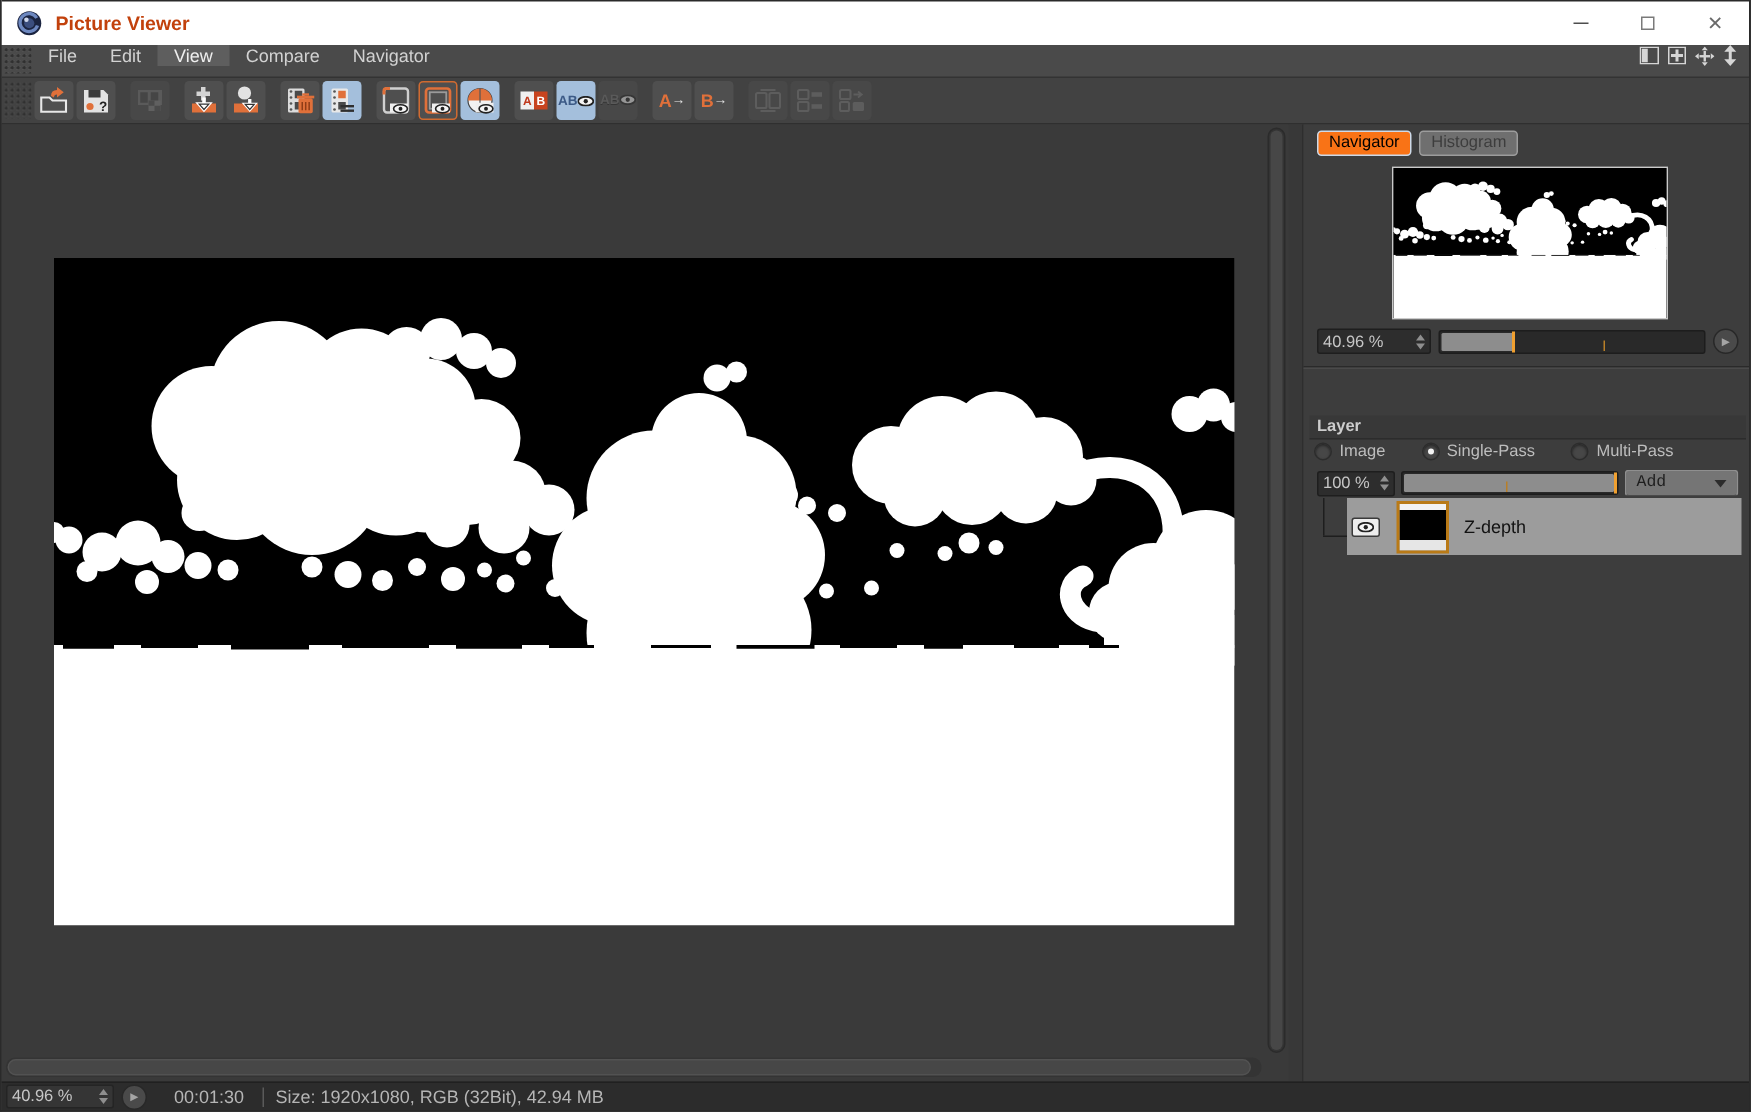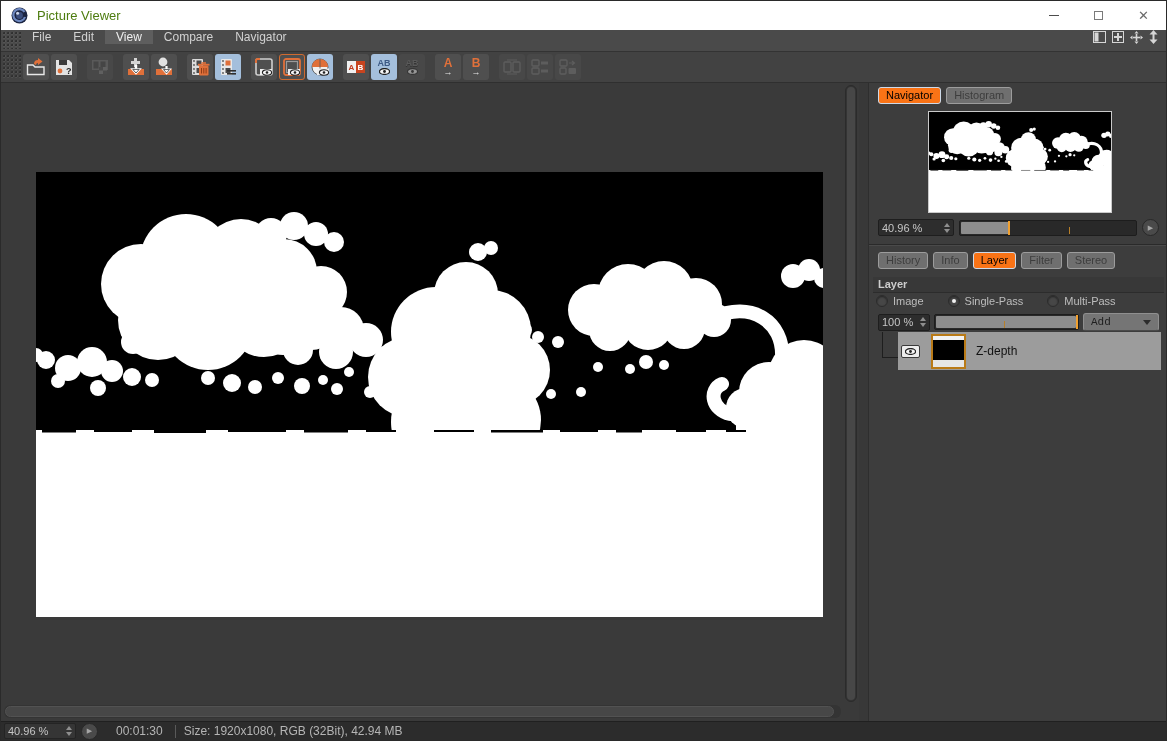--- a/index.html
+++ b/index.html
@@ -6,21 +6,21 @@
   html,body { width:1167px; height:741px; overflow:hidden; }
   body {
     position:relative; font-family:"Liberation Sans", sans-serif;
     background:#3a3a3a; border:1px solid #2a2a2a; border-top:none;
     -webkit-font-smoothing:antialiased;
   }
   
   #titlebar { position:absolute; left:0; top:0; right:0; height:30px; background:#ffffff;
     display:flex; align-items:center; border-top:1px solid #2a2a2a; }
   #titlebar .logo { margin-left:10px; width:17px; height:17px; }
-  #titlebar .title { margin-left:9px; font-size:13px; color:#4d7c0f; }
+  #titlebar .title { margin-left:9px; font-size:13px; color:#c2410c;font-weight:bold; }
   .win-btns { margin-left:auto; display:flex; height:100%; }
   .win-btn { width:45px; height:100%; display:flex; align-items:center; justify-content:center; color:#4d4d4d; }
   .g-min { width:10px; height:1px; background:#4d4d4d; }
   .g-max { width:9px; height:9px; border:1px solid #7a7a7a; }
   .g-close { font-size:13px; color:#6a6a6a; line-height:1; }
   
   #menubar { position:absolute; left:0; top:30px; right:0; height:22px; background:#4a4a4a;
     display:flex; align-items:flex-start; border-bottom:1px solid #333; }
   .grip { width:18px; align-self:stretch; margin:2px 0 2px 2px;
     background-image:radial-gradient(circle at 1.2px 1.2px, #303030 0.9px, rgba(120,120,120,.35) 1.4px, transparent 1.6px);
@@ -33,21 +33,21 @@
   #toolbar { position:absolute; left:0; top:52px; right:0; height:31px; background:#424242;
     display:flex; align-items:center; border-bottom:1px solid #2f2f2f; }
   #toolbar .grip { margin:3px 2px; }
   .tb-group { display:flex; gap:2px; margin-right:10px; }
   .tb-btn { width:26px; height:26px; background:#4f4f4f; border-radius:3px;
     display:flex; align-items:center; justify-content:center; position:relative; }
   .tb-btn.active { background:#a4bfdc; }
   .tb-btn.disabled { background:#484848; }
   .tb-btn.framed { outline:1px solid #d06a30; outline-offset:-1px; }
   .lt { font-weight:bold; font-size:10px; line-height:1; }
-  .icon-col { display:flex; flex-direction:column; align-items:center; line-height:1; }
+  .icon-col { display:flex; flex-direction:row; align-items:center; line-height:1; }
   .ab-box { width:9px; height:12px; font-size:8px; font-weight:bold; display:flex; align-items:center; justify-content:center; }
   .emboss { color:#5a5a5a; text-shadow:0 1px 0 #353535; font-size:8px; font-weight:bold; line-height:1.1; text-align:center; }
   
   #viewport { position:absolute; left:0; top:83px; width:858px; bottom:19px; background:#3a3a3a; }
   #canvas { position:absolute; left:35px; top:89px; width:787px; height:445px; }
   .vscroll { position:absolute; right:2px; top:2px; width:12px; bottom:19px;
     background:#343434; border:1px solid #2b2b2b; border-radius:6px; }
   .vscroll .thumb { position:absolute; left:1px; right:1px; top:1px; bottom:1px; background:#474747; border-radius:5px; }
   .hscroll { position:absolute; left:3px; right:18px; bottom:3px; height:13px;
     background:#343434; border-radius:6px; }
@@ -510,27 +510,20 @@
       <div class="marker" style="left:27%;"></div>
       <div class="tick" style="left:62%;"></div>
     </div>
     <div class="round-btn">
         <span>▶</span>
       </div>
   </div>
 
   <div class="sec-divider"></div>
 
-  <div class="insp-tabs">
-    <span class="tab">History</span>
-    <span class="tab">Info</span>
-    <span class="tab active">Layer</span>
-    <span class="tab">Filter</span>
-    <span class="tab">Stereo</span>
-  </div>
 
   <div class="layer-header">Layer</div>
 
   <div class="radio-row">
     <span class="radio-opt">
       <span class="radio"></span>
       <span>Image</span>
     </span>
     <span class="radio-opt">
       <span class="radio sel"></span>

